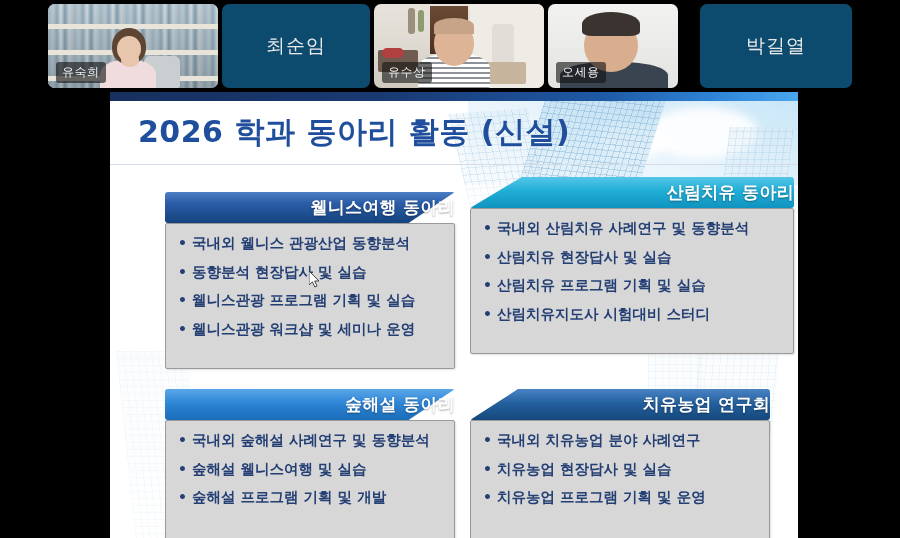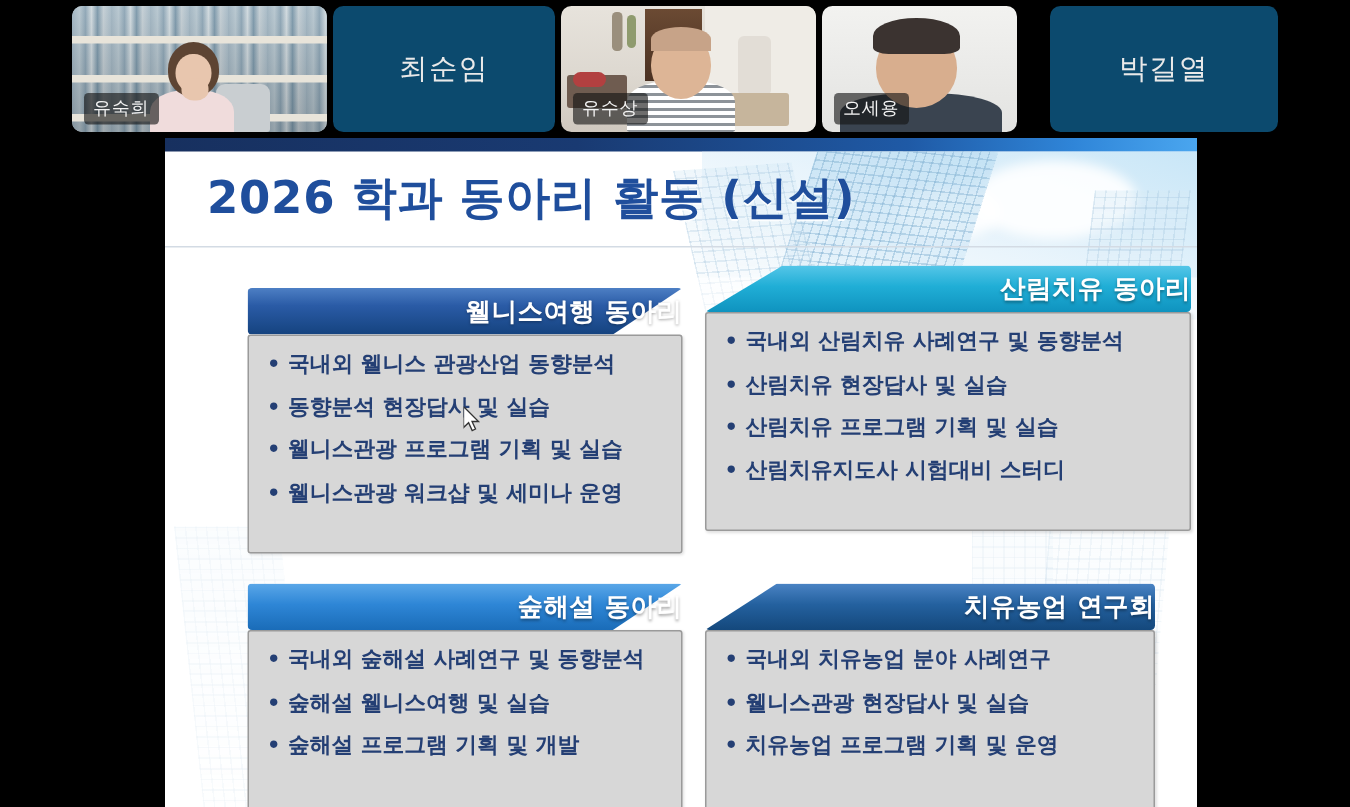--- a/index.html
+++ b/index.html
@@ -460,21 +460,21 @@
           <div class="hdr-shape hdr-steel slant-left"></div>
           <span class="hdr-text">치유농업 연구회</span>
         </div>
         <div class="card-body" style="height:146px;">
           <div class="bullet">
             <span class="dot">•</span>
             <span>국내외 치유농업 분야 사례연구</span>
           </div>
           <div class="bullet">
             <span class="dot">•</span>
-            <span>웰니스관광 현장답사 및 실습</span>
+            <span>치유농업 현장답사 및 실습</span>
           </div>
           <div class="bullet">
             <span class="dot">•</span>
             <span>치유농업 프로그램 기획 및 운영</span>
           </div>
         </div>
       </div>
 
     </div>
   </div>

